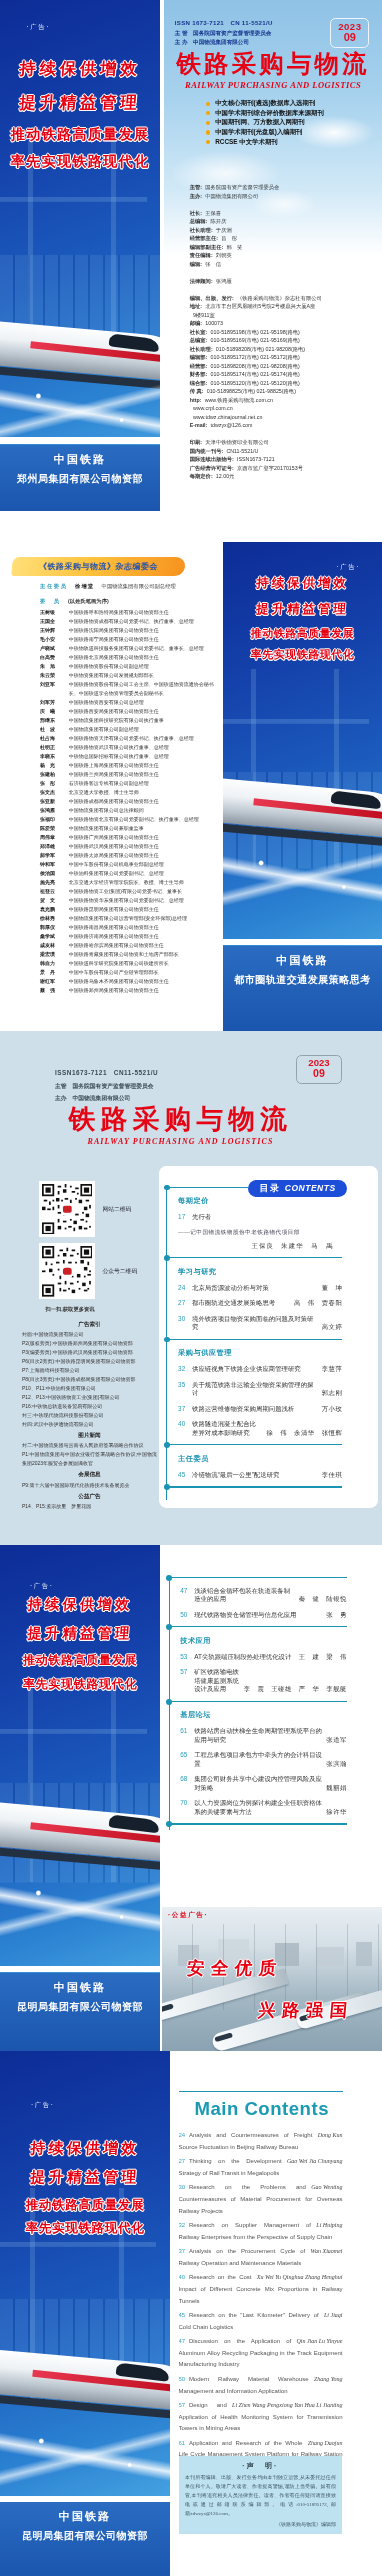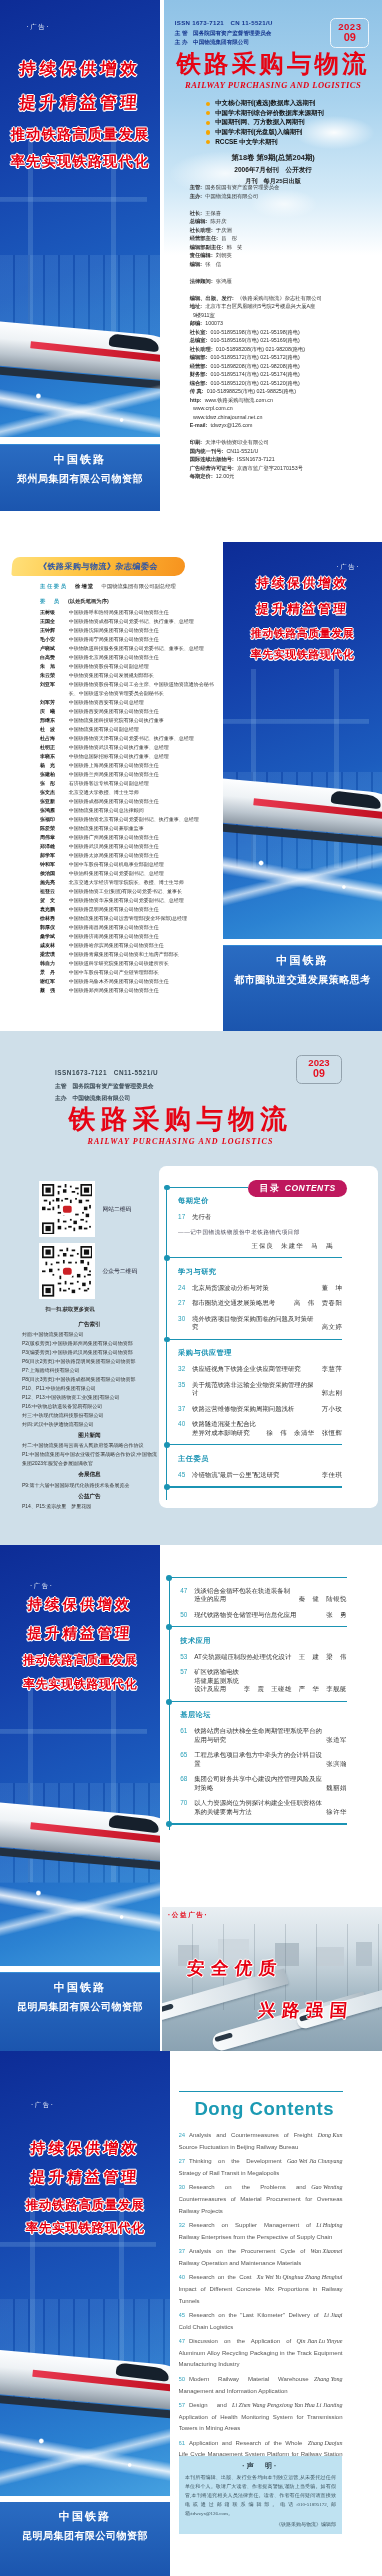--- a/index.html
+++ b/index.html
@@ -148,21 +148,21 @@
   .qrs{position:absolute;left:39px;top:150px;}
   .qr-row{display:flex;align-items:center;margin-bottom:6.4px;}
   .qr-box{width:56px;height:56px;background:#fff;padding:2.7px;box-sizing:border-box;flex:none;}
   .qr-box svg{display:block;width:100%;height:100%;}
   .qr-lbl{margin-left:7.4px;font-size:5.8px;color:#223;white-space:nowrap;}
   .hint{width:62px;text-align:center;font-size:5.3px;font-weight:bold;color:#333;margin-top:2.1px;}
   .adv-col{position:absolute;left:22px;top:287px;width:135px;font-size:5px;line-height:9px;color:#333;}
   .adv-h{text-align:center;font-weight:bold;font-size:5.6px;margin:2.1px 0 1.1px 0;color:#222;}
   .adv-item{text-align:justify;}
   .toc-card{position:absolute;left:159px;right:3.7px;top:135px;bottom:37px;background:#fff;border-radius:7.4px;}
-  .toc-pill{position:absolute;left:89px;top:14px;width:99px;height:16.5px;background:#be185d;border-radius:9px;
+  .toc-pill{position:absolute;left:89px;top:14px;width:99px;height:16.5px;background:#1d4ed8;border-radius:9px;
     display:flex;align-items:center;justify-content:center;color:#fff;}
   .pill-cn{font-size:9px;font-weight:bold;letter-spacing:1.6px;}
   .pill-en{font-size:8.5px;font-weight:bold;font-style:italic;margin-left:4.2px;letter-spacing:0.5px;}
   .pill-line{position:absolute;left:7.4px;top:21px;width:82px;height:1.1px;background:#1b94b4;}
   .pill-dot{position:absolute;left:5.3px;top:18.6px;width:5.8px;height:5.8px;border-radius:50%;background:#1b94b4;}
   .toc-col{position:absolute;left:7.4px;top:22px;right:36px;bottom:5.3px;}
   .toc-col::before{content:"";position:absolute;left:0;top:0;bottom:3.2px;border-left:1.1px solid #1b94b4;}
   .toc-h{color:#1b94b4;font-weight:bold;font-size:7.2px;margin:8px 0 7px 11.7px;letter-spacing:0.5px;}
   .toc-item{display:flex;margin:0 0 7px 11.7px;font-size:6.4px;line-height:8.5px;}
   .toc-num{flex:none;width:14px;color:#2aa0b8;}
@@ -270,25 +270,20 @@
           <div class="bullet">
             <span class="bdot"></span>
             <span>中国学术期刊(光盘版)入编期刊</span>
           </div>
 
           <div class="bullet">
             <span class="bdot"></span>
             <span>RCCSE 中文学术期刊</span>
           </div>
         </div>
-      <div class="volume">
-        <div class="v1">第18卷 第9期(总第204期)</div>
-        <div class="v2">2006年7月创刊　公开发行</div>
-        <div class="v3">月刊　每月25日出版</div>
-      </div>
       <div class="mh">
 
           <div class="mh-row">
             <span class="mh-l">主管:</span><span class="mh-v">国务院国有资产监督管理委员会</span>
           </div>
 
           <div class="mh-row">
             <span class="mh-l">主办:</span><span class="mh-v">中国物流集团有限公司</span>
           </div>
 
@@ -1061,21 +1056,21 @@
       <div class="flare"></div>
       <div class="strip"></div>
       <div class="band">
         <div class="b1">中国铁路</div>
         <div class="b2">昆明局集团有限公司物资部</div>
       </div>
     </div>
 
     <div class="mainc">
       <div class="mc-rule"></div>
-      <div class="mc-title">Dong Contents</div>
+      <div class="mc-title">Main Contents</div>
       <div class="mc-list">
 
           <div class="mc">
             <span class="mc-auth">Dong Kun</span><span class="mc-num">24</span><span class="mc-t">Analysis and Countermeasures of Freight Source Fluctuation in Beijing Railway Bureau</span>
           </div>
 
           <div class="mc">
             <span class="mc-auth">Gao Wei  Jia Chunyang</span><span class="mc-num">27</span><span class="mc-t">Thinking on the Development Strategy of Rail Transit in Megalopolis</span>
           </div>
 

